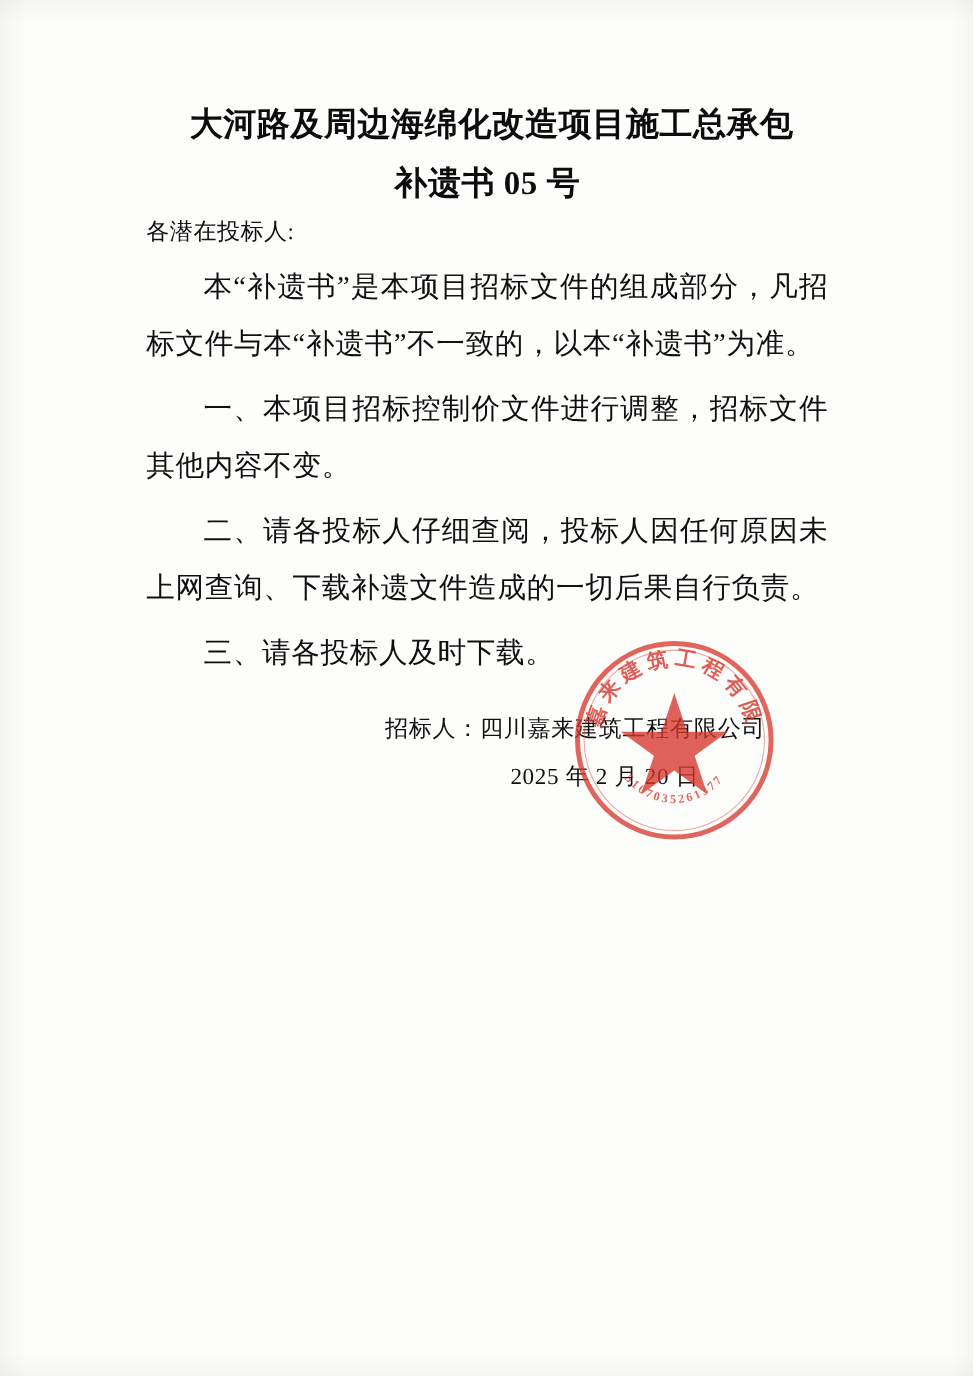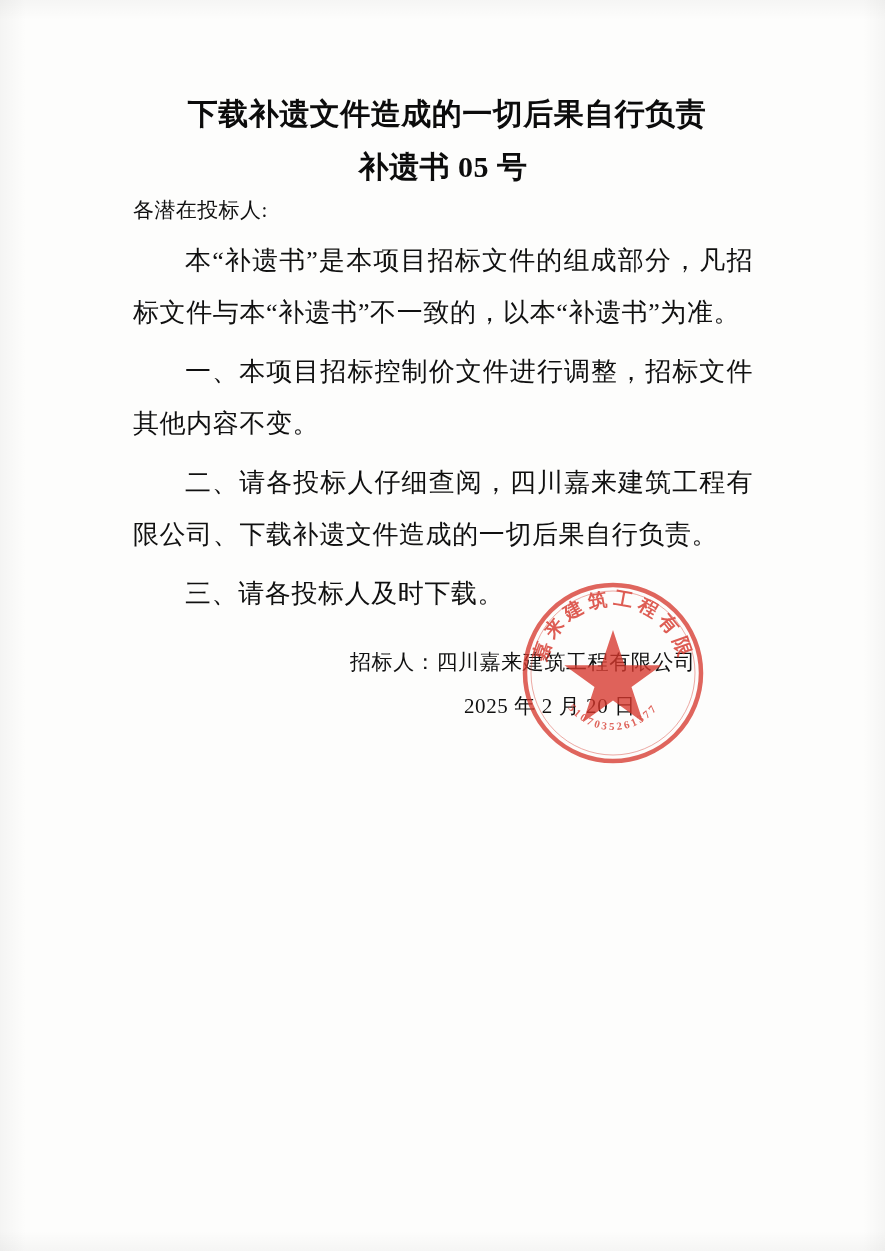--- a/index.html
+++ b/index.html
@@ -100,29 +100,29 @@
   }
 </style>
 </head>
 <body>
 
 <div class="page">
 
   <div class="doc-body">
 
     <div class="title-block">
-      <div class="title-line-1">下载补遗文件造成的一切后果自行负责</div>
+      <div class="title-line-1">大河路及周边海绵化改造项目施工总承包</div>
       <div class="title-line-2">补遗书 05 号</div>
     </div>
 
     <div class="salutation">各潜在投标人:</div>
 
     <p class="para">本“补遗书”是本项目招标文件的组成部分，凡招标文件与本“补遗书”不一致的，以本“补遗书”为准。</p>
     <p class="para">一、本项目招标控制价文件进行调整，招标文件其他内容不变。</p>
-    <p class="para">二、请各投标人仔细查阅，四川嘉来建筑工程有限公司、下载补遗文件造成的一切后果自行负责。</p>
+    <p class="para">二、请各投标人仔细查阅，投标人因任何原因未上网查询、下载补遗文件造成的一切后果自行负责。</p>
     <p class="para">三、请各投标人及时下载。</p>
 
   </div>
 
   <div class="sign-block">
     <div class="sign-line">招标人：四川嘉来建筑工程有限公司</div>
     <div class="sign-date">2025 年 2 月 20 日</div>
   </div>
 
   <div class="seal">

